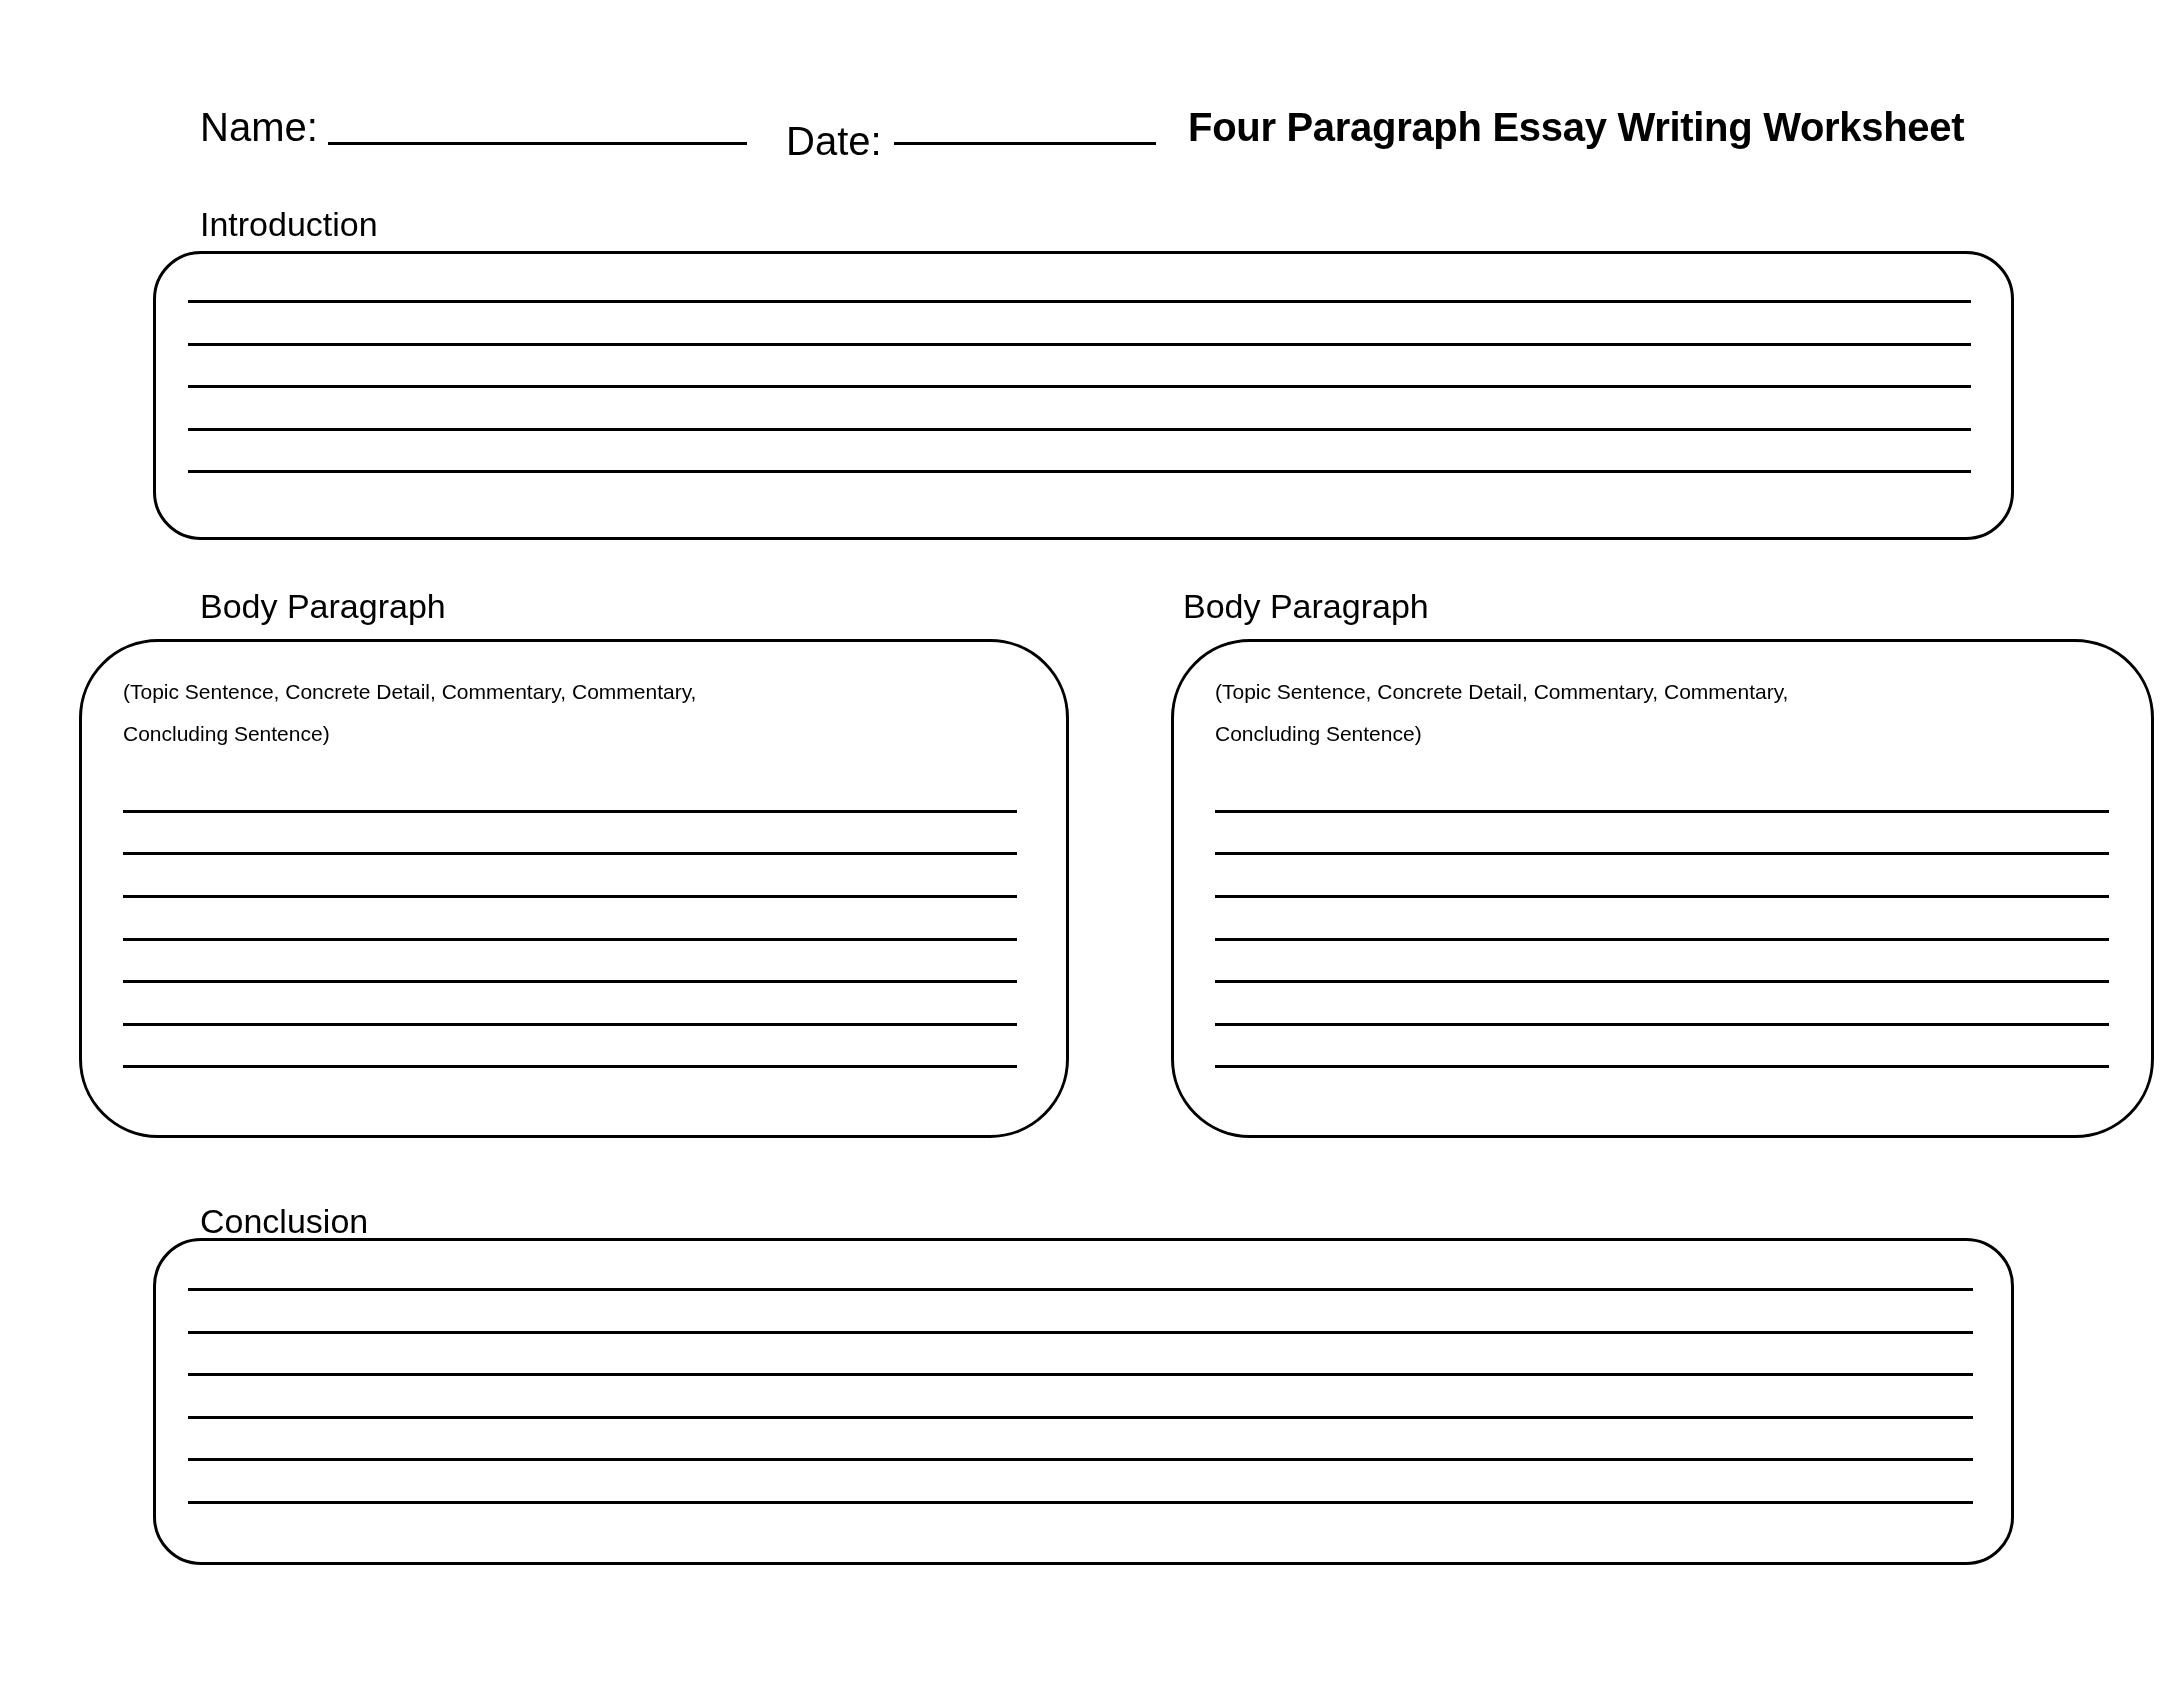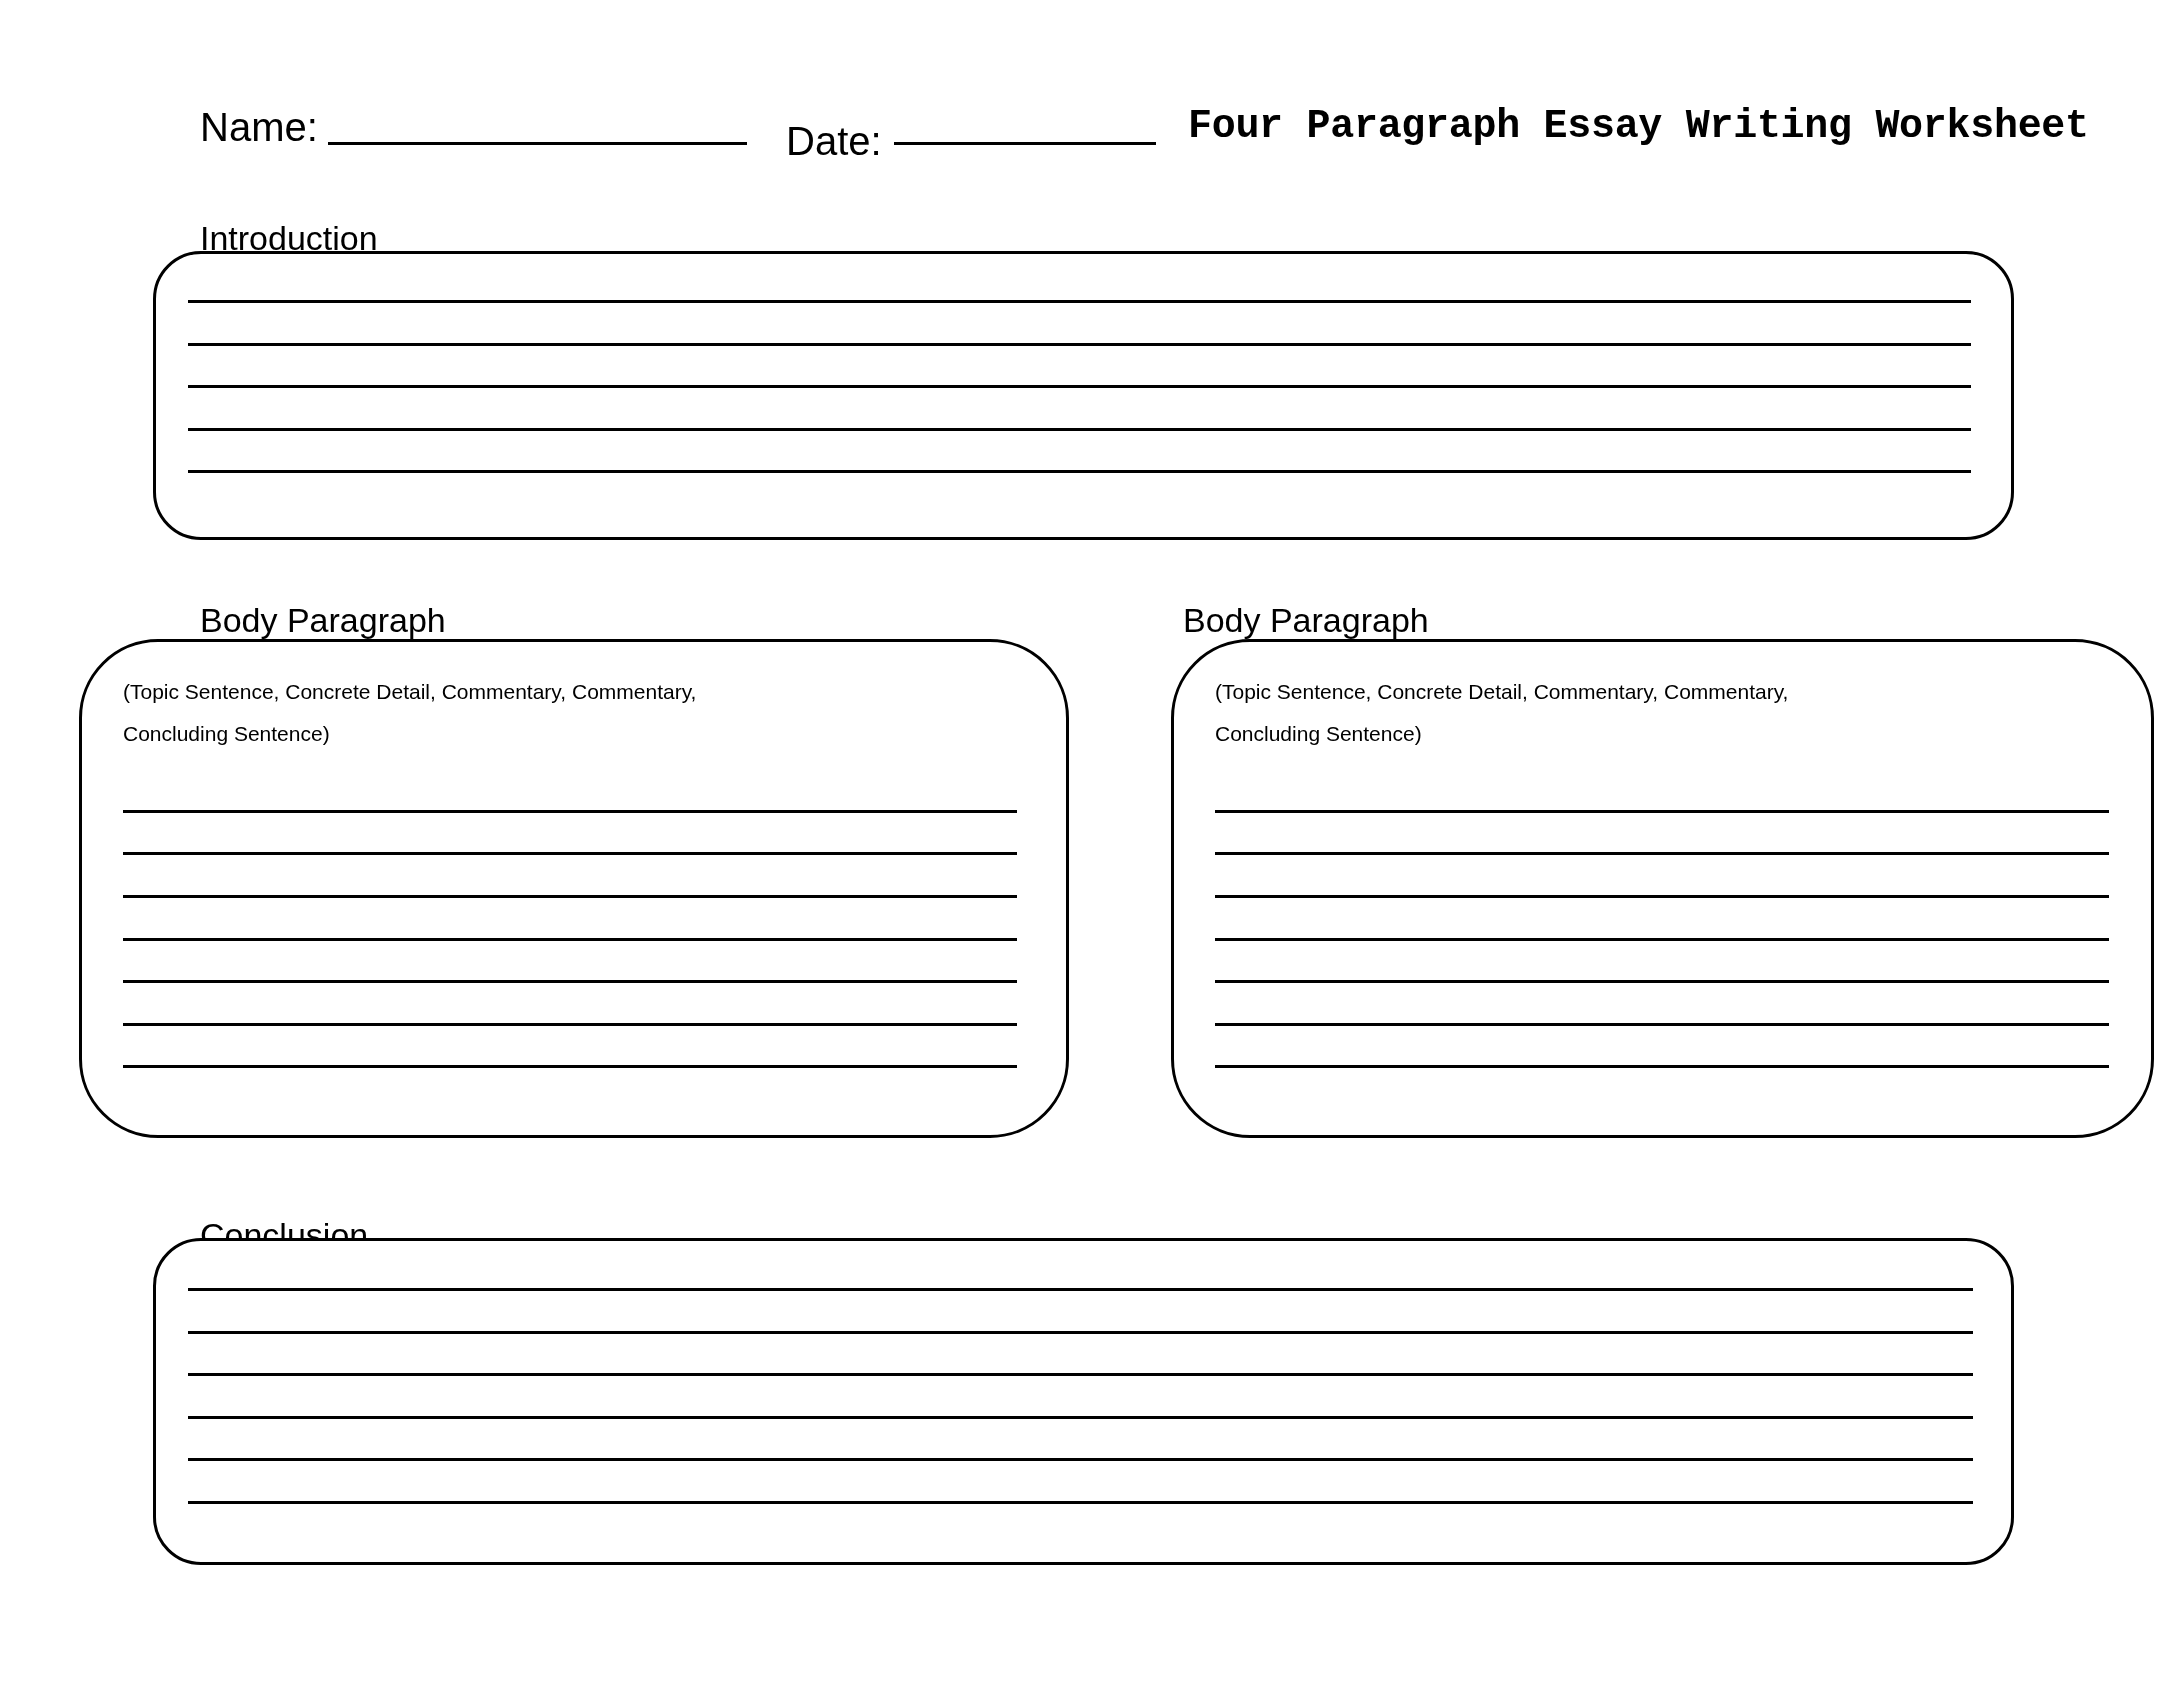--- a/index.html
+++ b/index.html
@@ -1,22 +1,22 @@
 <!DOCTYPE html>
 <html><head>
 <meta charset="utf-8">
 <style>
   html, body { margin:0; padding:0; background:#ffffff; }
   body { width:2178px; height:1683px; position:relative; overflow:hidden;
          font-family:"Liberation Sans", "DejaVu Sans", sans-serif; color:#000; }
   .abs { position:absolute; }
   .hdr-text { font-size:40px; line-height:40px; white-space:nowrap; }
-  .title { font-size:40px; font-weight:bold; line-height:40px; white-space:nowrap; letter-spacing:-0.3px;font-family:Liberation Mono, monospace; }
+  .title { font-size:40px; font-weight:bold; line-height:40px; white-space:nowrap; letter-spacing:-0.3px; }
   .uline { position:absolute; height:0; border-bottom:3px solid #000; }
-  .label { font-size:34px; line-height:34px; white-space:nowrap;margin-top:14px; }
+  .label { font-size:34px; line-height:34px; white-space:nowrap; }
   .box { position:absolute; border:3px solid #000; box-sizing:border-box; background:#fff; }
   .box.wide { border-radius:48px; }
   .box.tall { border-radius:79px; }
   .hint { font-size:21px; line-height:27px; white-space:nowrap; }
   .wline { position:absolute; height:0; border-bottom:3px solid #000; }
 </style>
 </head>
 <body>
 
 <div>

